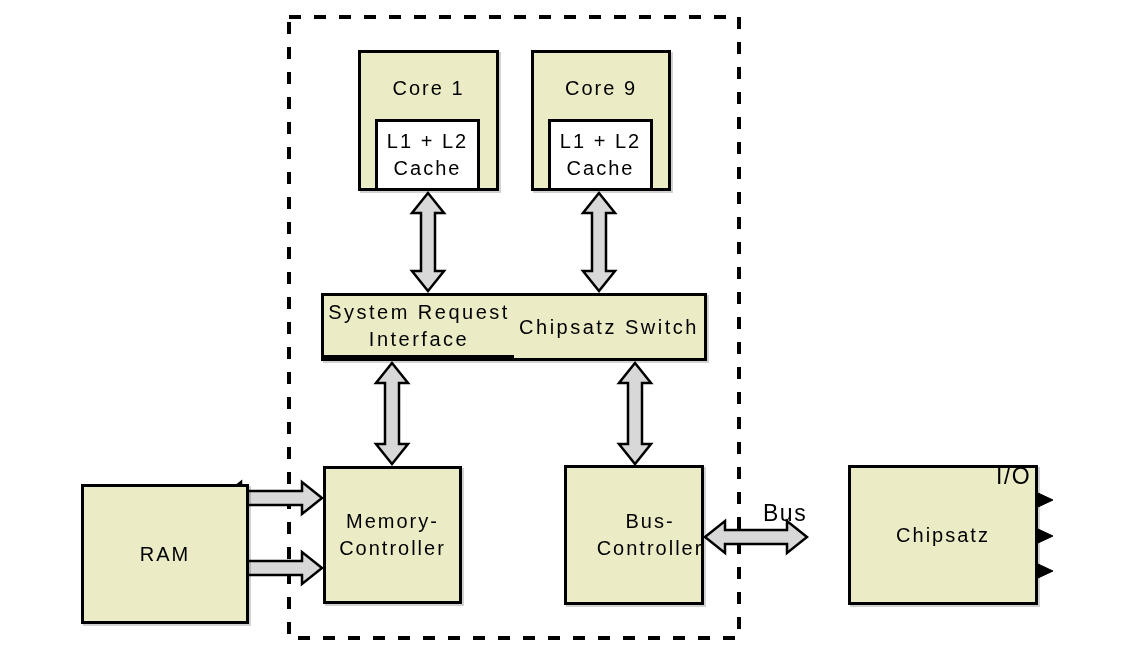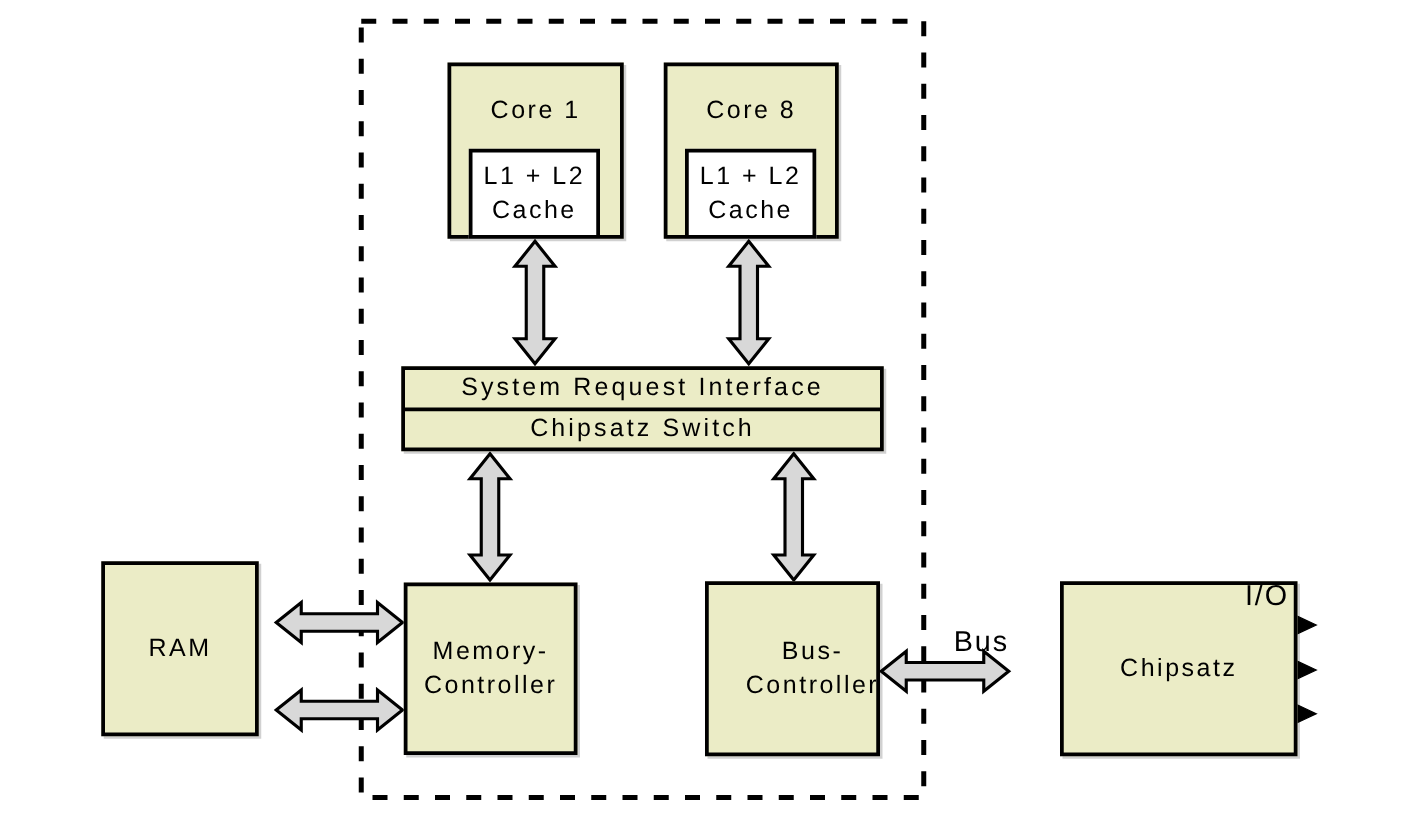--- a/index.html
+++ b/index.html
@@ -30,29 +30,29 @@
   .box .lines span{display:block;}
   #core1{left:358px;top:50px;width:141px;height:141px;align-items:flex-start;padding-top:22px;}
   #core2{left:531px;top:50px;width:140px;height:141px;align-items:flex-start;padding-top:22px;}
   .cache{
     background:var(--cache-fill);box-shadow:none;
   }
   #cache1{left:375px;top:119px;width:105px;height:72px;}
   #cache2{left:548px;top:119px;width:105px;height:72px;}
   #sri-stack{
     left:321px;top:293px;width:386px;height:68px;
-    display:flex;flex-direction:column;align-items:stretch;justify-content:stretch;
+    display:flex;flex-direction:row;align-items:stretch;justify-content:stretch;
     padding:0;
   }
   #sri-stack .row{
     flex:1;display:flex;align-items:center;justify-content:center;
     letter-spacing:2.5px;
   }
   #sri-stack .row.top{border-bottom:3px solid var(--line);}
-  #ram{left:81px;top:449px;width:126px;height:140px;}
+  #ram{left:81px;top:484px;width:168px;height:140px;}
   #memctrl{left:323px;top:466px;width:139px;height:138px;}
   #busctrl{left:564px;top:465px;width:140px;height:140px;padding-left:32px;}
   #chipsatz{left:848px;top:465px;width:190px;height:140px;}
   .float-label{
     position:absolute;font-size:23px;letter-spacing:1.5px;color:#000;
   }
   #bus-label{left:763px;top:500px;}
   #io-label{left:996px;top:463px;}
 </style>
 </head>
@@ -92,21 +92,21 @@
       <line x1="996" y1="571" x2="1041" y2="571" stroke-width="3"></line>
       <polygon points="984,571 999,564 999,578"></polygon>
       <polygon points="1053,571 1038,564 1038,578"></polygon>
     </g>
   </svg>
 
   <div class="box" id="core1">
     <span>Core 1</span>
   </div>
   <div class="box" id="core2">
-    <span>Core 8</span>
+    <span>Core 9</span>
   </div>
 
   <div class="box cache" id="cache1">
     <div class="lines">
       <span>L1 + L2</span>
       <span>Cache</span>
     </div>
   </div>
   <div class="box cache" id="cache2">
     <div class="lines">

